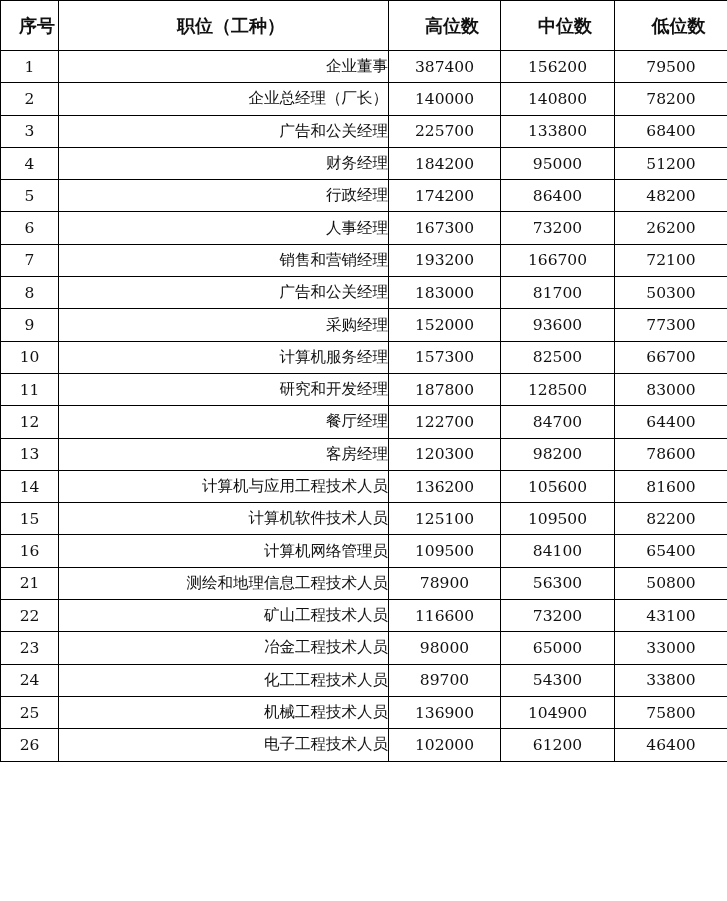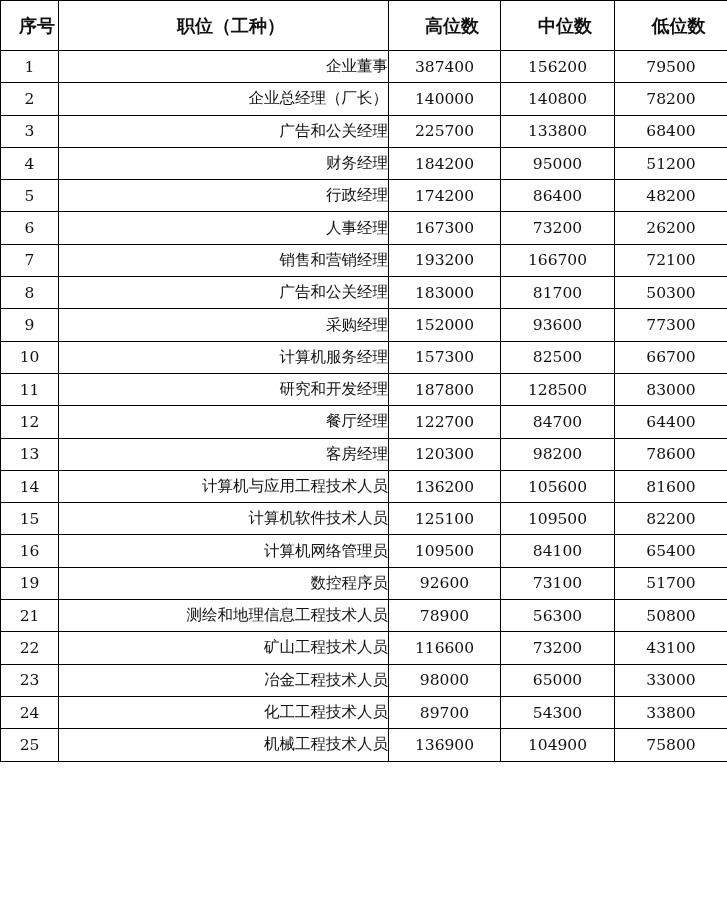--- a/index.html
+++ b/index.html
@@ -162,27 +162,20 @@
         <td>82200</td>
       </tr>
       <tr>
         <td>16</td>
         <td class="name">计算机网络管理员</td>
         <td>109500</td>
         <td>84100</td>
         <td>65400</td>
       </tr>
       <tr>
-        <td>19</td>
-        <td class="name">数控程序员</td>
-        <td>92600</td>
-        <td>73100</td>
-        <td>51700</td>
-      </tr>
-      <tr>
         <td>21</td>
         <td class="name">测绘和地理信息工程技术人员</td>
         <td>78900</td>
         <td>56300</td>
         <td>50800</td>
       </tr>
       <tr>
         <td>22</td>
         <td class="name">矿山工程技术人员</td>
         <td>116600</td>
@@ -203,14 +196,21 @@
         <td>54300</td>
         <td>33800</td>
       </tr>
       <tr>
         <td>25</td>
         <td class="name">机械工程技术人员</td>
         <td>136900</td>
         <td>104900</td>
         <td>75800</td>
       </tr>
+      <tr>
+        <td>26</td>
+        <td class="name">电子工程技术人员</td>
+        <td>102000</td>
+        <td>61200</td>
+        <td>46400</td>
+      </tr>
     </tbody>
 </table>
 
 </body></html>

